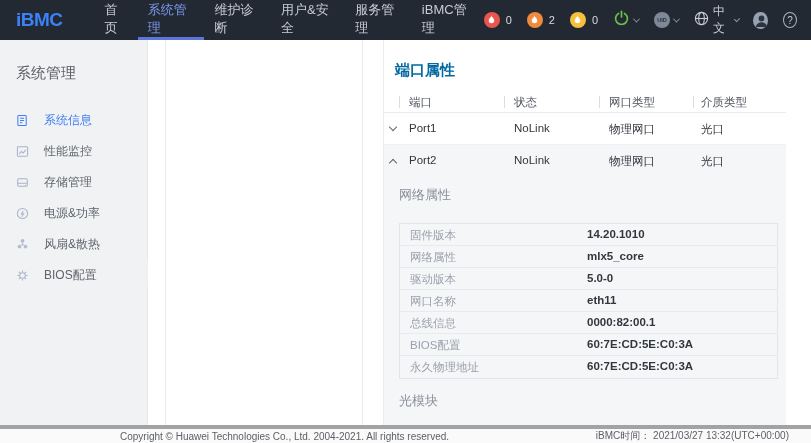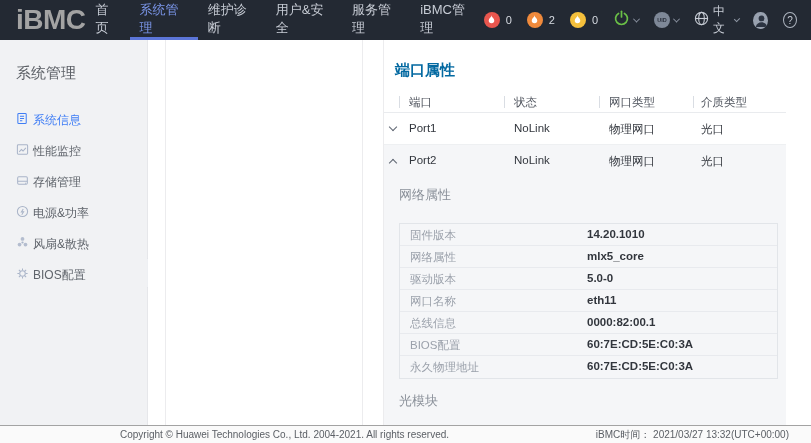--- a/index.html
+++ b/index.html
@@ -2,21 +2,21 @@
 <html><head>
 <meta charset="utf-8">
 <style>
   * { margin:0; padding:0; box-sizing:border-box; }
   html,body { width:811px; height:443px; overflow:hidden; }
   body { font-family:"Liberation Sans","DejaVu Sans",sans-serif; background:#fff; position:relative; }
 
   
   .topbar { position:absolute; top:0; left:0; width:811px; height:40px; background:#232933;
             display:flex; align-items:center; padding:0 14px 0 16px; }
-  .logo { color:#a3a3a3; font-size:28px; font-weight:bold; letter-spacing:-0.5px; margin-right:0; }
+  .logo { color:#3b82f6; font-size:19px; font-weight:bold; letter-spacing:-0.5px; margin-right:32px; }
   .nav { display:flex; height:40px; }
   .nav-item { color:#c7ccd5; font-size:13px; padding:0 10px; height:40px; display:flex;
               align-items:center; cursor:pointer; border-bottom:3px solid transparent; }
   .nav-item.active { color:#7b96ea; border-bottom-color:#5b75d8; }
   .top-right { margin-left:auto; display:flex; align-items:center; gap:15px; }
   .alarm-group { display:flex; align-items:center; gap:6px; }
   .alarm-circle { width:16px; height:16px; border-radius:50%; display:flex; align-items:center; justify-content:center; }
   .alarm-count { color:#d7dbe2; font-size:11px; }
   .chev { display:inline-block; width:5px; height:5px; border-right:1.3px solid #8d95a3;
           border-bottom:1.3px solid #8d95a3; transform:rotate(45deg) translate(-1px,-1px); margin-left:4px; }
@@ -27,21 +27,21 @@
   .avatar-circle { width:17px; height:17px; border-radius:50%; background:#98a1af; overflow:hidden; position:relative; }
   .help-circle { width:16px; height:16px; border-radius:50%; border:1.4px solid #aeb5c0; color:#c7ccd5;
                  font-size:10px; display:flex; align-items:center; justify-content:center; }
 
   
   .page-body { position:absolute; top:40px; left:0; width:811px; height:385px; overflow:hidden; }
   .sidebar { position:absolute; top:0; left:0; width:148px; height:385px; background:#f1f2f4;
              border-right:1px solid #e6e7ea; }
   .sidebar-title { color:#5c6066; font-size:15px; padding:24px 0 0 16px; }
   .side-menu { list-style:none; margin-top:22px; }
-  .side-item { display:flex; align-items:flex-start; gap:4px; padding:7px 0 7px 16px; font-size:12px;
+  .side-item { display:flex; align-items:center; gap:15px; padding:7px 0 7px 16px; font-size:12px;
                color:#5f646b; cursor:pointer; }
   .side-item .sicon { width:13px; height:13px; color:#a9b4c8; flex:0 0 13px; }
   .side-item.active { color:#3f7df5; }
   .side-item.active .sicon { color:#3f7df5; }
   .collapse-tab { position:absolute; top:218px; left:147px; width:13px; height:30px; background:#eef0f3;
                   border:1px solid #e3e5e9; border-left:none; border-radius:0 4px 4px 0;
                   display:flex; align-items:center; justify-content:center; cursor:pointer; }
   .collapse-chev { width:5px; height:5px; border-left:1.5px solid #3f7df5; border-bottom:1.5px solid #3f7df5;
                    transform:rotate(45deg); margin-left:2px; }
 
@@ -71,21 +71,21 @@
   .kv-row { position:relative; height:22px; border-bottom:1px solid #e8eaee; }
   .kv-row:last-child { border-bottom:none; }
   .kv-row .kv-label { position:absolute; left:10px; top:4px; font-size:11.5px; color:#9ba1ab; }
   .kv-row .kv-value { position:absolute; left:187px; top:4px; font-size:11.5px; font-weight:bold; color:#32363d; }
   .opt-header { height:26px; border-bottom:1px solid #e8eaee; position:relative; }
   .opt-header span { position:absolute; left:10px; top:6px; font-size:11.5px; color:#3c4149;font-family:Liberation Serif, serif; }
   .opt-row { position:relative; height:24px; border-bottom:1px solid #e8eaee; }
 
   
   .footer { position:absolute; left:0; bottom:0; width:811px; height:18px; background:#fafafa;
-            border-top:1px solid #a3a3a3; display:flex; align-items:center;
+            border-top:4px solid #a3a3a3; display:flex; align-items:center;
             padding:0 22px 0 120px; justify-content:space-between; }
   .footer span { font-size:10px; color:#5c6066; }
 </style>
 </head>
 <body>
 
 <header class="topbar">
   <div class="logo">iBMC</div>
   <nav class="nav">
     <div class="nav-item">首页</div>

